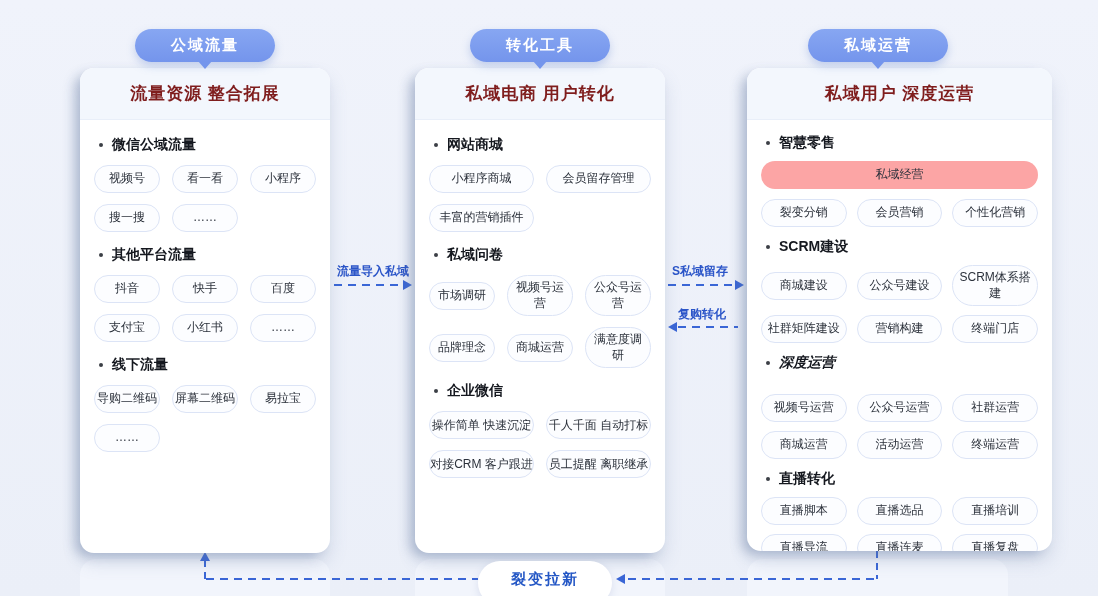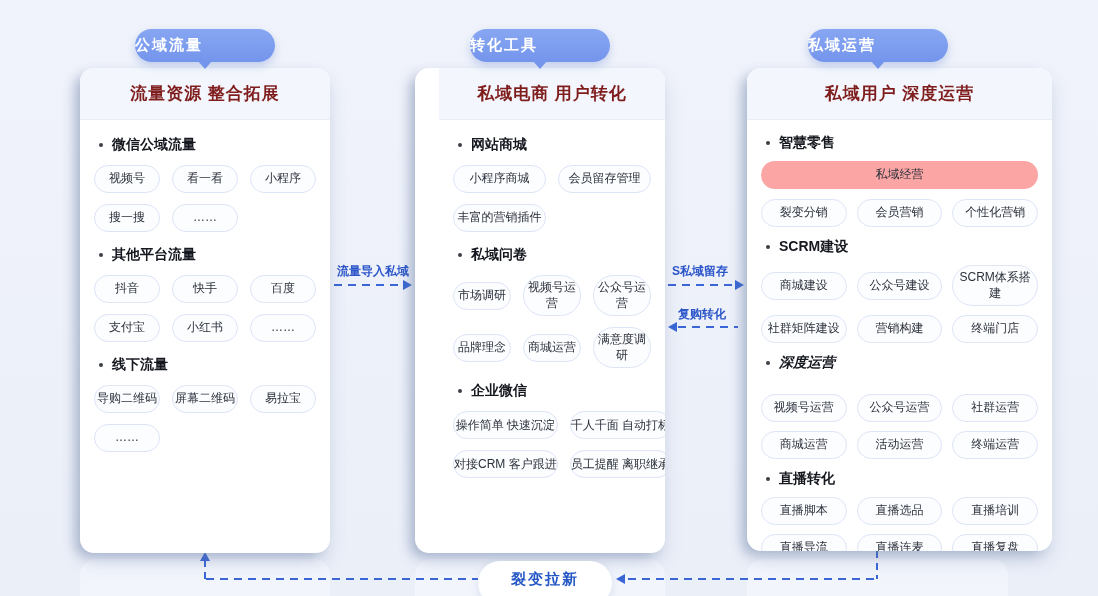--- a/index.html
+++ b/index.html
@@ -6,21 +6,21 @@
   html,body { width:1098px; height:596px; }
   body { font-family:"Liberation Sans", sans-serif; background:#edf1f9; overflow:hidden; }
   .stage { position:relative; width:1098px; height:596px; background:linear-gradient(180deg,#f0f3fb 0%, #ebeff8 100%); overflow:hidden; }
 
   
   .ghost { position:absolute; top:559px; height:37px; background:#f2f5fc; border-radius:16px 16px 0 0; }
 
   
   .badge { position:absolute; top:29px; height:33px; width:140px; border-radius:17px;
            background:linear-gradient(180deg,#87a6f2,#7495ec); color:#fff; font-size:15px; font-weight:600;
-           display:flex; align-items:center; justify-content:flex-start; letter-spacing:2px;
+           display:flex; align-items:center; justify-content:center; letter-spacing:2px;
            box-shadow:0 4px 8px rgba(110,140,210,.35); z-index:5; }
   .badge::after { content:""; position:absolute; bottom:-7px; left:50%; transform:translateX(-50%);
            border-left:7px solid transparent; border-right:7px solid transparent; border-top:8px solid #7495ec; }
 
   
   .card { position:absolute; top:68px; background:#fff; border-radius:14px;
           box-shadow:-7px 5px 12px -2px rgba(96,117,158,.40), 0 10px 18px rgba(96,117,158,.18);
           display:flex; flex-direction:column; overflow:hidden; z-index:4; }
   .card-header { height:52px; background:#f3f7fd; display:flex; align-items:center; justify-content:center;
           border-bottom:1px solid #e9eff9; flex:0 0 auto; }
@@ -115,21 +115,21 @@
         <div class="pill-grid cols-3 nowrap">
             <span class="pill">导购二维码</span>
             <span class="pill">屏幕二维码</span>
             <span class="pill">易拉宝</span>
             <span class="pill">……</span>
           </div>
       </div>
     </div>
   </div>
 
-  <div class="card" style="left:415px; width:250px; height:485px;padding-left:24px;">
+  <div class="card" style="left:415px; width:250px; height:485px;">
     <div class="card-header">
       <span class="card-title">私域电商 用户转化</span>
     </div>
     <div class="card-body">
       <div class="section">
         <div class="sec-title">
             <span class="dot"></span>
             <span>网站商城</span>
           </div>
         <div class="pill-grid cols-2 nowrap">

